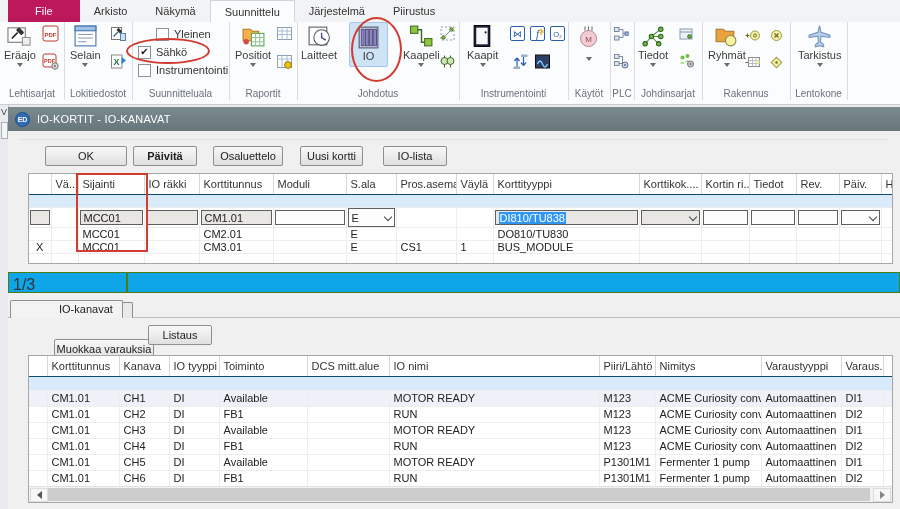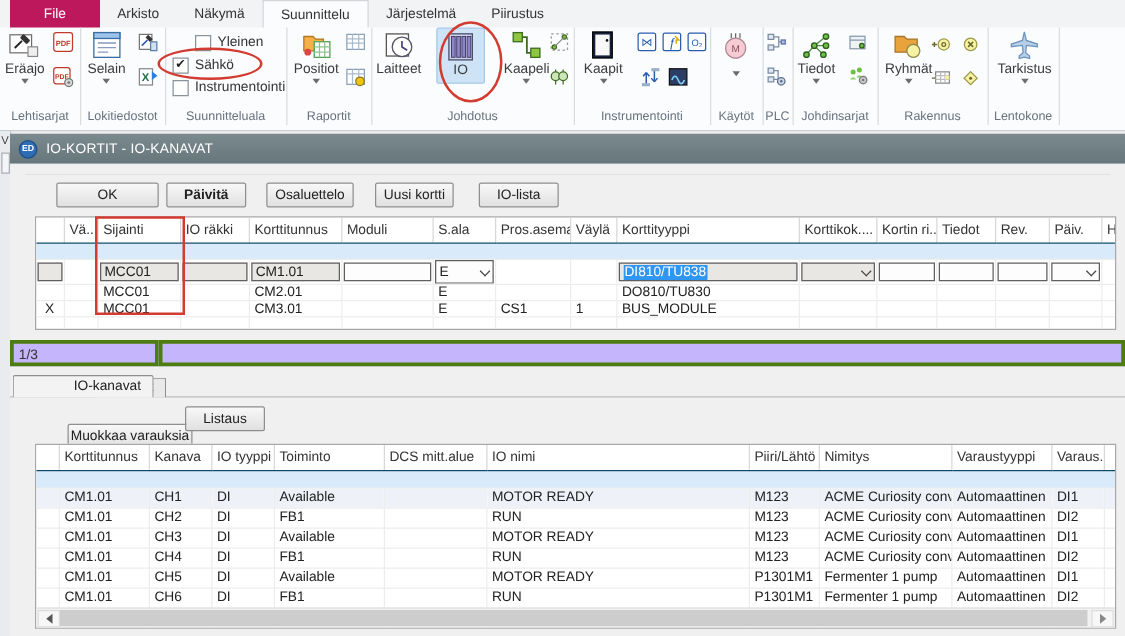--- a/index.html
+++ b/index.html
@@ -58,22 +58,22 @@
   tr.sel td{height:16px;padding:0 1px;}
   .ebox{height:13px;border:1px solid #5f5f5f;background:#e9e7e4;display:flex;align-items:center;
         padding:0 3px;font-size:11px;overflow:hidden;white-space:nowrap;}
   .ebox.white{background:#fdfdfd;}
   .cmb{justify-content:space-between;}
   .chev{width:5px;height:5px;border-right:1.4px solid #444;border-bottom:1.4px solid #444;
         transform:rotate(45deg);margin-bottom:2px;flex:none;}
   .seltext{background:#2f96f3;color:#fff;padding:0 1px;}
 
   .statusbar{position:absolute;left:0;top:141px;width:892px;height:21px;}
-  .spanel{position:absolute;top:0;bottom:0;border:3px solid #4d7c0f;background:#c4b5fd;box-sizing:border-box;
-          font-size:11px;color:#333;padding:3px 0 0 4px;}
+  .spanel{position:absolute;top:0;bottom:0;border:1px solid #4d7c0f;background:#0ea5e9;box-sizing:border-box;
+          font-size:16px;color:#333;padding:3px 0 0 4px;}
   .tabsrow{position:absolute;left:0;top:169px;width:892px;height:18px;border-bottom:1px solid #bdbdbd;box-sizing:border-box;}
   .wtab{position:absolute;font-size:11px;padding:0 9px;box-sizing:border-box;border:1px solid #8f8f8f;border-bottom:none;
         border-radius:2px 2px 0 0;cursor:default;}
   .wtab.on{left:2px;top:0;height:18px;line-height:17px;background:#f3f3f3;z-index:2;padding-left:48px;}
   .wtab.off{left:67px;top:2px;height:16px;line-height:15px;background:#e9e9e9;}
 
   .sb{position:absolute;left:0;right:0;bottom:0;height:15px;background:#f2f2f2;border-top:1px solid #e0e0e0;}
   .sb .sbtn{position:absolute;top:1px;width:16px;height:12px;background:#f7f7f7;border:1px solid #dcdcdc;
             display:flex;align-items:center;justify-content:center;}
   .sb .thumb{position:absolute;left:19px;top:1px;width:822px;height:13px;background:#cdcdcd;}

